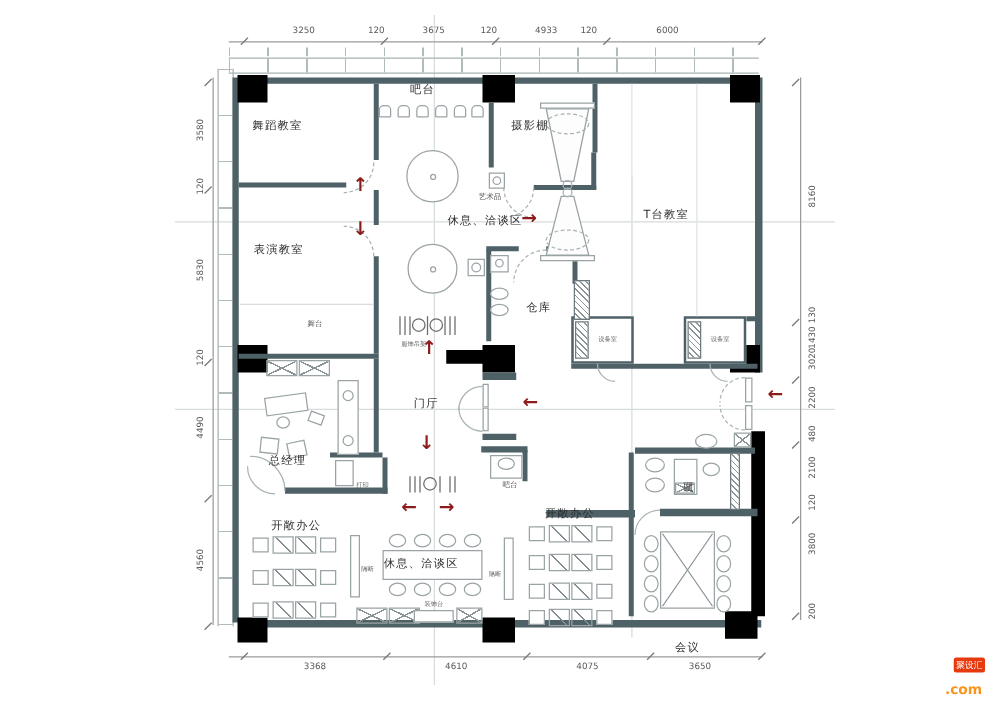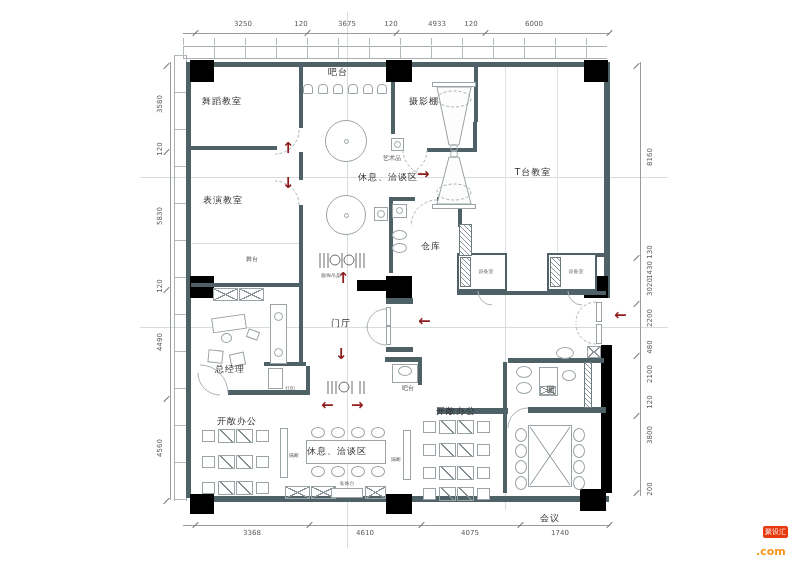--- a/index.html
+++ b/index.html
@@ -342,20 +342,20 @@
   <div class="dim vdim" style="left:650px;top:318px;">2200</div>
   <div class="dim vdim" style="left:650px;top:347px;">480</div>
   <div class="dim vdim" style="left:650px;top:374px;">2100</div>
   <div class="dim vdim" style="left:650px;top:402px;">120</div>
   <div class="dim vdim" style="left:650px;top:435px;">3800</div>
   <div class="dim vdim" style="left:650px;top:489px;">200</div>
 
   <div class="dim" style="left:252px;top:533px;">3368</div>
   <div class="dim" style="left:365px;top:533px;">4610</div>
   <div class="dim" style="left:470px;top:533px;">4075</div>
-  <div class="dim" style="left:560px;top:533px;">1740</div>
+  <div class="dim" style="left:560px;top:533px;">3650</div>
 
   <div id="logo" style="left:692px;top:526px;width:106px;height:36px;">
     <span class="badge">聚设汇</span>
     <span class="tld">.com</span>
   </div>
 
 </div>
 
 </body></html>

